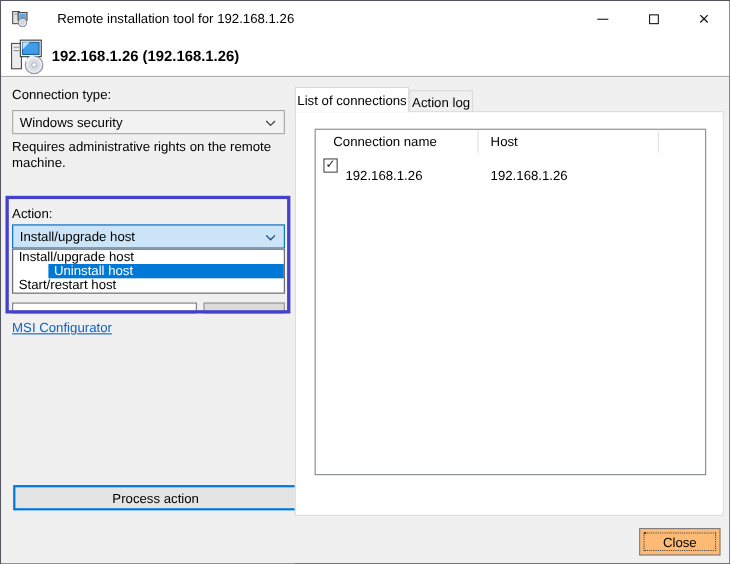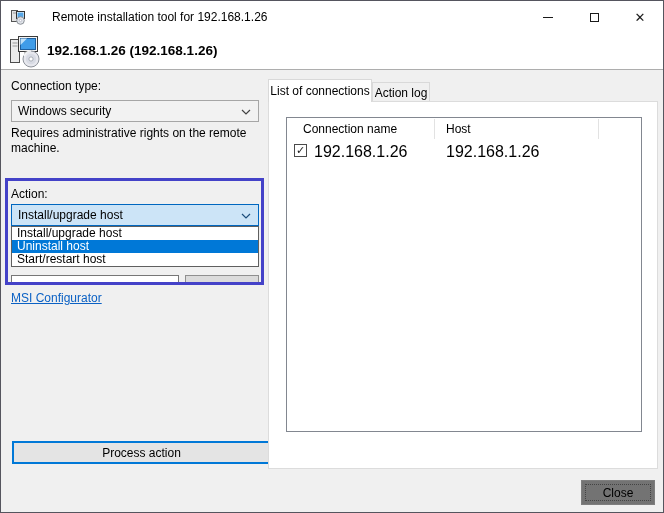--- a/index.html
+++ b/index.html
@@ -25,43 +25,43 @@
   #left-panel{left:0;top:69px;width:267px;height:443px;background:#f0f0f0;}
   .lbl{font-size:12px;color:#000;line-height:14px;}
   .combo{height:22px;border:1px solid #a6a6a6;background:#f2f2f2;display:flex;align-items:center;
          padding:0 22px 0 6px;font-size:12px;color:#000;cursor:default;}
   .combo.focused{background:#cce4f7;border:1px solid #0067c0;}
   .combo .chev{position:absolute;right:7px;top:8px;}
   #note{font-size:12px;line-height:15px;color:#000;width:252px;}
   #annotation-rect{left:4px;top:177px;width:259px;height:107px;border:3px solid #4442c8;z-index:40;pointer-events:none;}
   #action-dropdown{left:10px;top:225px;width:248px;background:#ffffff;border:1px solid #5f5f5f;z-index:30;}
   .dd-item{height:13px;line-height:13px;font-size:12px;padding-left:5px;color:#000;white-space:nowrap;cursor:default;}
-  .dd-item.selected{background:#0078d7;color:#ffffff;}
+  .dd-item.selected{background:#0078d7;color:#ffffff;margin-left:32px;}
   #covered-textbox{left:10px;top:274px;width:168px;height:10px;background:#ffffff;border:1px solid #767676;z-index:5;}
   #covered-button{left:184px;top:274px;width:74px;height:10px;background:#dbdbdb;border:1px solid #8f8f8f;z-index:5;}
   #msi-link{left:10px;top:290px;font-size:12px;color:#0b61c4;text-decoration:underline;cursor:pointer;}
   #process-btn{left:11px;top:440px;width:259px;height:23px;background:#e4e4e4;border:2px solid #0078d7;
                font-size:12px;display:flex;align-items:center;justify-content:center;cursor:default;}
   
   .tab{font-size:12px;display:flex;align-items:center;justify-content:center;cursor:default;}
   #tab-active{left:267px;top:78px;width:104px;height:23px;background:#ffffff;
               border:1px solid #d9d9d9;border-bottom:none;z-index:3;}
   #tab-inactive{left:371px;top:81px;width:58px;height:20px;background:#f0f0f0;
                 border:1px solid #d9d9d9;border-bottom:none;z-index:1;}
   #tab-page{left:267px;top:100px;width:390px;height:368px;background:#ffffff;border:1px solid #dcdcdc;z-index:2;}
   
   #listview{left:17px;top:15px;width:356px;height:315px;background:#ffffff;border:1px solid #828790;}
   .lv-header{position:absolute;top:0;height:22px;display:flex;align-items:center;font-size:12px;color:#000;cursor:default;}
   .lv-sep{position:absolute;top:1px;width:1px;height:20px;background:#e2e2e2;}
   .lv-row{position:absolute;left:0;top:24px;width:354px;height:18px;cursor:default;}
   .checkbox{position:absolute;left:7px;top:2px;width:13px;height:13px;background:#fff;border:1px solid #4a4a4a;
             display:flex;align-items:center;justify-content:center;font-size:11px;color:#1a1a1a;line-height:11px;}
-  .cell{position:absolute;top:1px;font-size:16px;color:#000;white-space:nowrap;}
+  .cell{position:absolute;top:11px;font-size:12px;color:#000;white-space:nowrap;}
   
-  .btn{background:#737373;border:1px solid #adadad;font-size:12px;display:flex;align-items:center;
+  .btn{background:#fdba74;border:1px solid #adadad;font-size:12px;display:flex;align-items:center;
        justify-content:center;cursor:default;}
   #btn-select-all{left:372px;top:439px;width:127px;height:19px;}
   #btn-unselect-all{left:508px;top:439px;width:129px;height:19px;}
   #btn-close-dialog{left:580px;top:479px;width:74px;height:25px;border:1px solid #7e7e7e;position:absolute;}
   #btn-close-dialog .focus-rect{position:absolute;left:3px;top:3px;right:3px;bottom:3px;
        border:1px dotted #444;display:flex;align-items:center;justify-content:center;font-size:12px;}
   svg{display:block;}
 </style>
 </head>
 <body>

